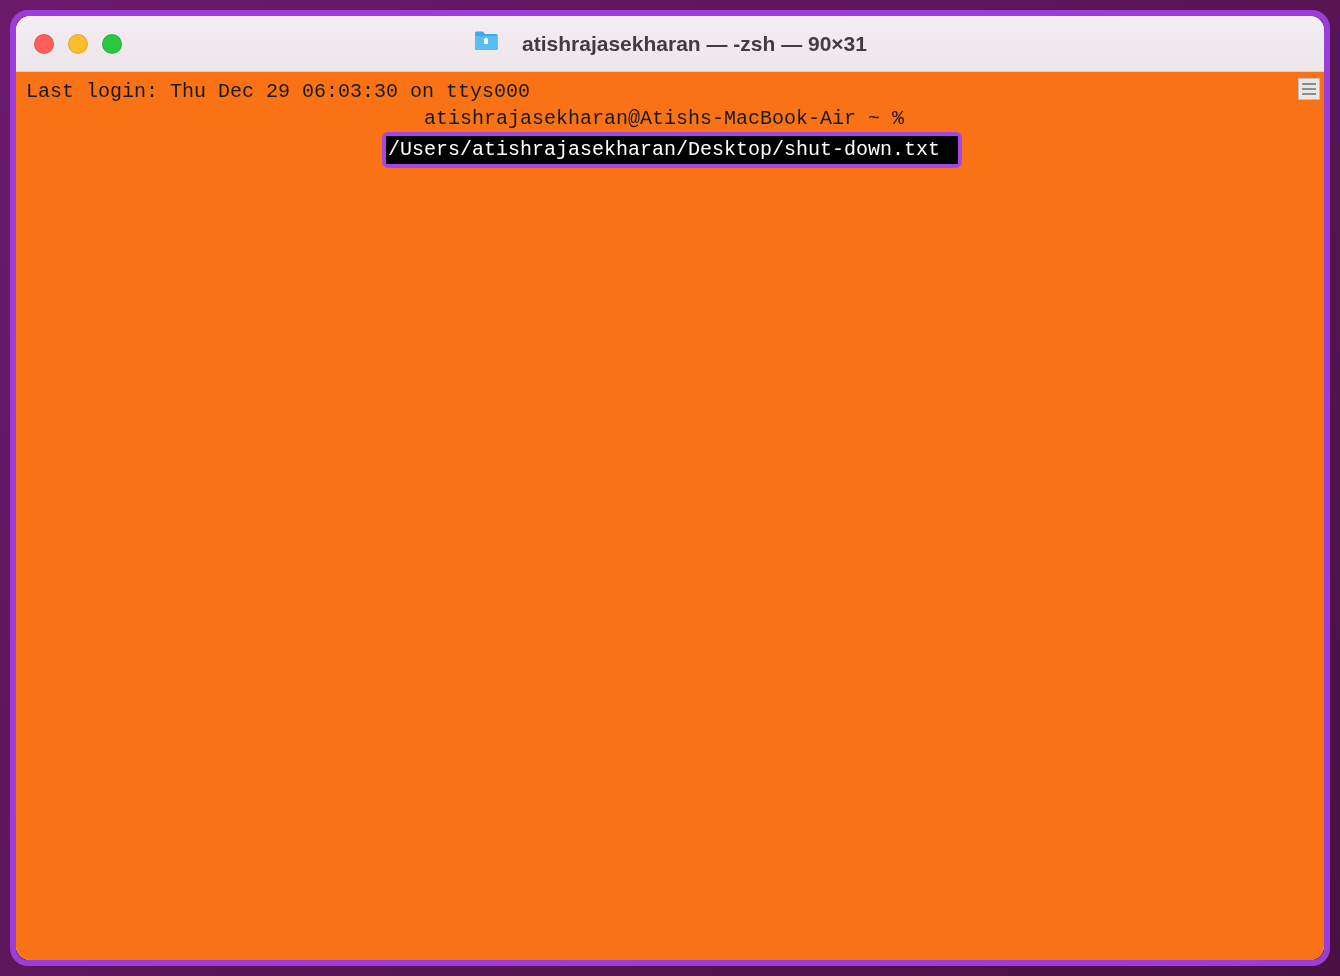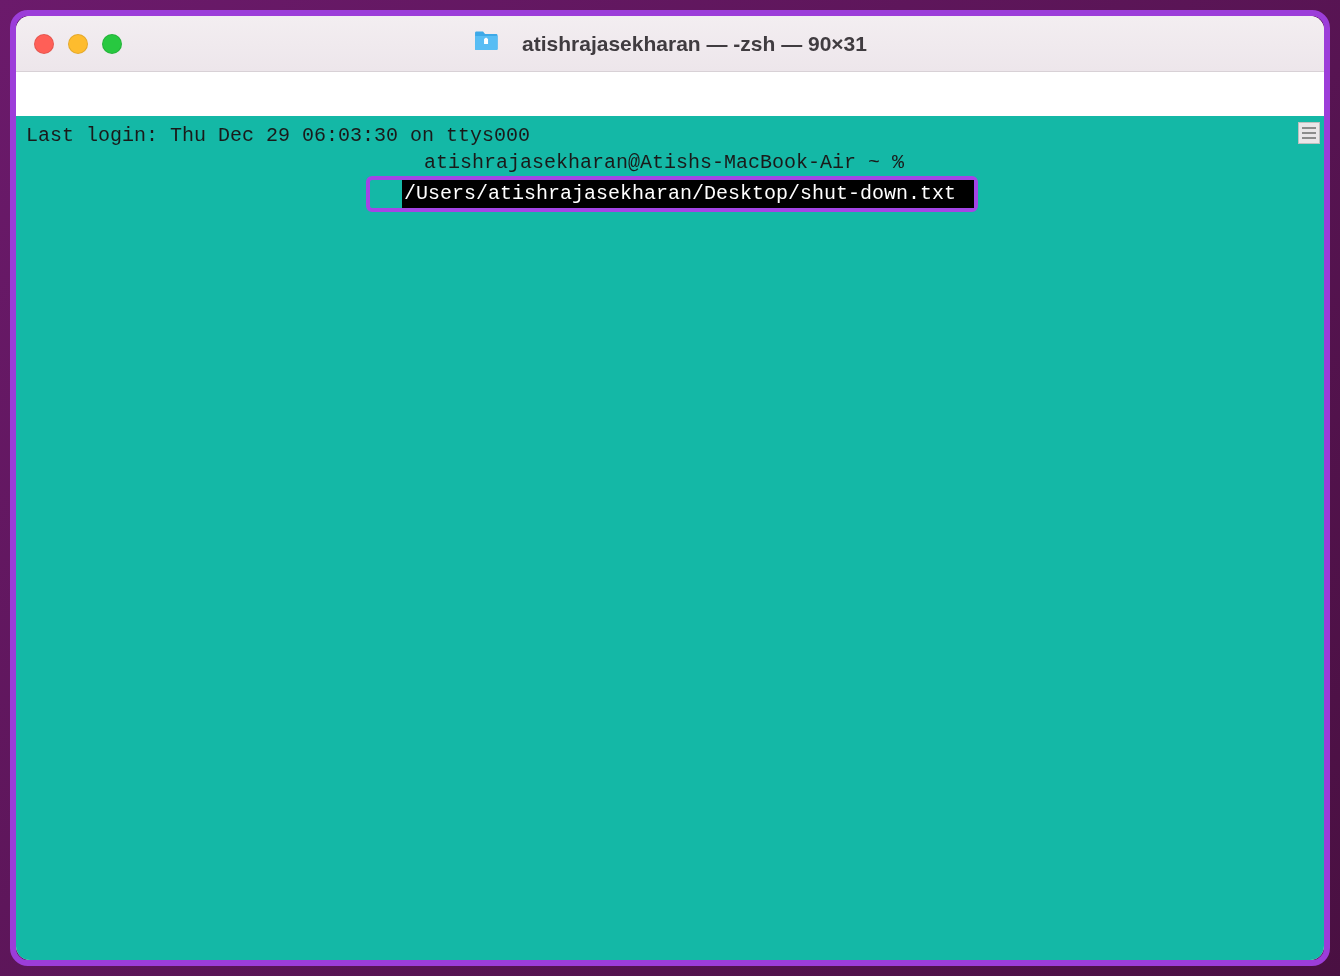--- a/index.html
+++ b/index.html
@@ -77,28 +77,27 @@
       color: #403c40;
     }
     
     .folder-icon-svg {
       width: 26px;
       height: 22px;
     }
     
     .terminal-body {
       flex: 1;
-      background: #14b8a6;
+      background: #f97316;
       padding: 6px 10px;
       font-size: 20px;
       line-height: 27px;
       color: #1a1a1a;
       position: relative;
       overflow: hidden;
-      margin-top: 44px;
     }
     
     .scroll-indicator {
       position: absolute;
       right: 4px;
       top: 6px;
       width: 22px;
       height: 22px;
       border: 1px solid #bfbfbf;
       background: #e9e6e8;
@@ -124,21 +123,20 @@
       flex-wrap: nowrap;
       flex-direction: column;
     }
     
     .highlight-box {
       border: 4px solid #a445e6;
       border-radius: 6px;
       display: inline-block;
       line-height: 0;
       margin-left: 4px;
-      padding-left: 32px;
     }
     
     .highlighted-path {
       background: #000000;
       color: #ffffff;
       padding: 1px 6px 1px 2px;
       font-size: 20px;
       line-height: 26px;
       display: inline-block;
       white-space: pre;

